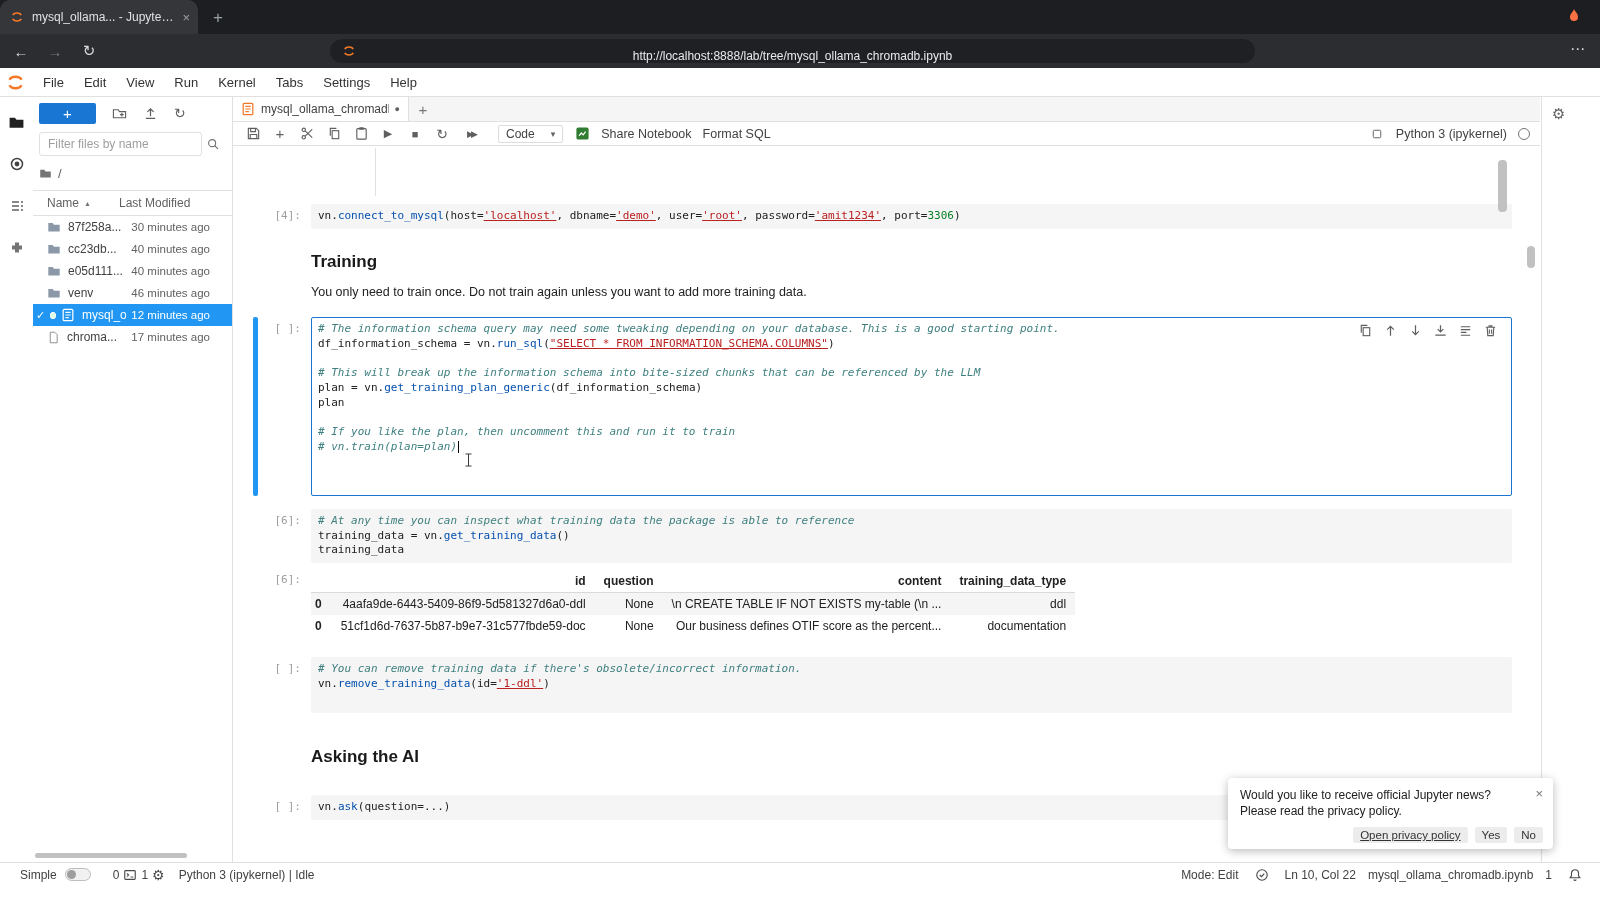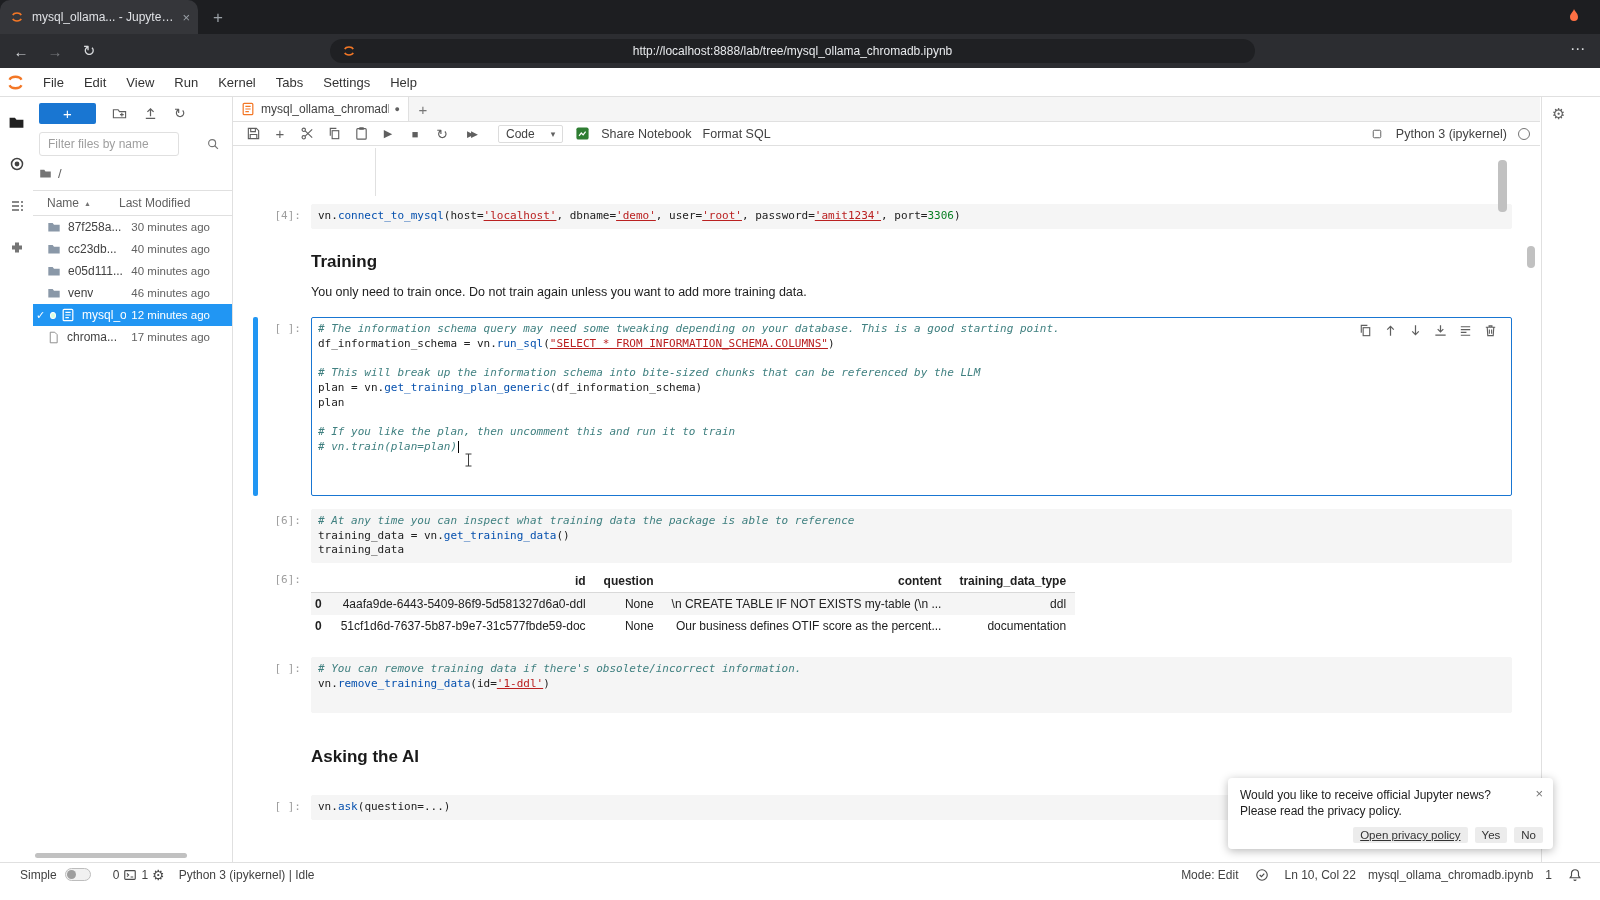--- a/index.html
+++ b/index.html
@@ -15,21 +15,21 @@
   .btab-title { flex:1; font-size:12px; color:#dfe1e5; white-space:nowrap; overflow:hidden; text-overflow:ellipsis; }
   .btab-close { color:#9aa0a6; font-size:13px; cursor:pointer; }
   .newtab { position:absolute; left:206px; top:6px; width:24px; height:24px; color:#9aa0a6; font-size:17px;
             display:flex; align-items:center; justify-content:center; border-radius:50%; }
   .flame { position:absolute; right:18px; top:8px; }
   .btoolbar { position:absolute; left:0; top:34px; width:1600px; height:34px; background:#2c2d31;
               display:flex; align-items:center; }
   .navbtn { width:26px; text-align:center; font-size:15px; color:#d7d9dc; margin-left:8px; }
   .navbtn.dim { color:#77797d; }
   .urlpill { position:absolute; left:330px; top:5px; width:925px; height:24px; background:#1f2023;
-             border-radius:12px; display:flex; align-items:center; }
+             border-radius:12px; display:flex; align-items:flex-end; }
   .urlpill .jico { position:absolute; left:12px; top:5px; }
   .url { width:100%; text-align:center; font-size:12px; color:#e8eaed; white-space:nowrap; }
   .kebab { position:absolute; right:14px; top:40px; color:#d7d9dc; font-size:15px; letter-spacing:1px; }
 
   
   .menubar { position:absolute; left:0; top:68px; width:1600px; height:29px; background:#fff;
              border-bottom:1px solid #e0e0e0; display:flex; align-items:center; padding-left:6px; }
   .menubar .logo { margin-right:8px; }
   .mitem { font-size:13px; color:#333; padding:0 10px; cursor:pointer; }
 
@@ -38,21 +38,21 @@
   .stripicon { width:33px; height:34px; display:flex; align-items:center; justify-content:center; margin-top:8px; }
 
   
   .filepanel { position:absolute; left:33px; top:97px; width:200px; height:765px; background:#fff;
                border-right:1px solid #e0e0e0; }
   .fbtools { display:flex; align-items:center; padding:5px 6px 0 6px; gap:16px; height:27px; }
   .newbtn { width:57px; height:21px; background:#1976d2; color:#fff; border:none; border-radius:2px;
             font-size:15px; line-height:19px; text-align:center; cursor:pointer; }
   .fbtool { color:#5f5f5f; font-size:14px; }
   .filterwrap { margin:8px 6px 0 6px; position:relative; }
-  .filter { width:140px; height:24px; border:1px solid #e0e0e0; border-radius:3px; padding:0 26px 0 8px;
+  .filter { width:163px; height:24px; border:1px solid #e0e0e0; border-radius:3px; padding:0 26px 0 8px;
             font-size:12px; color:#424242; background:#fff; font-family:inherit; }
   .filter::placeholder { color:#9e9e9e; }
   .filterwrap .mag { position:absolute; right:6px; top:5px; }
   .crumbs { display:flex; align-items:center; gap:6px; padding:9px 0 0 6px; height:26px; color:#616161; font-size:13px; }
   .fhead { display:flex; align-items:center; margin-top:8px; height:26px; border-top:1px solid #e0e0e0;
            border-bottom:1px solid #e0e0e0; font-size:12px; color:#616161; padding:0 8px 0 14px; }
   .fhead .sort { font-size:7px; margin-left:5px; color:#757575; }
   .fhead .lastmod { margin-left:28px; }
   .frow { display:flex; align-items:center; height:22px; padding:0 22px 0 14px; font-size:12px; color:#424242;
           gap:5px; cursor:pointer; }

